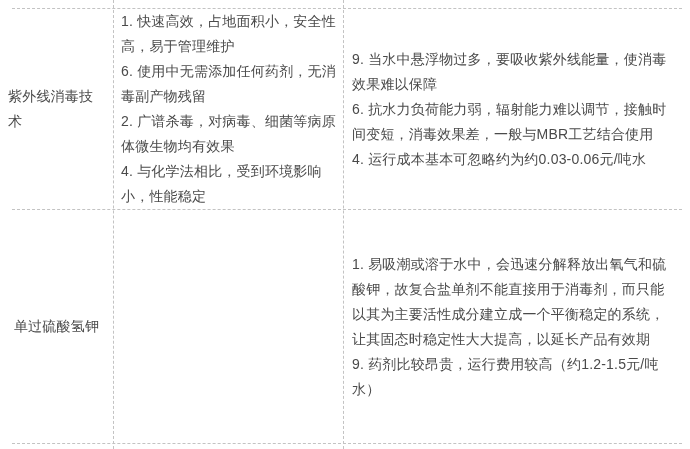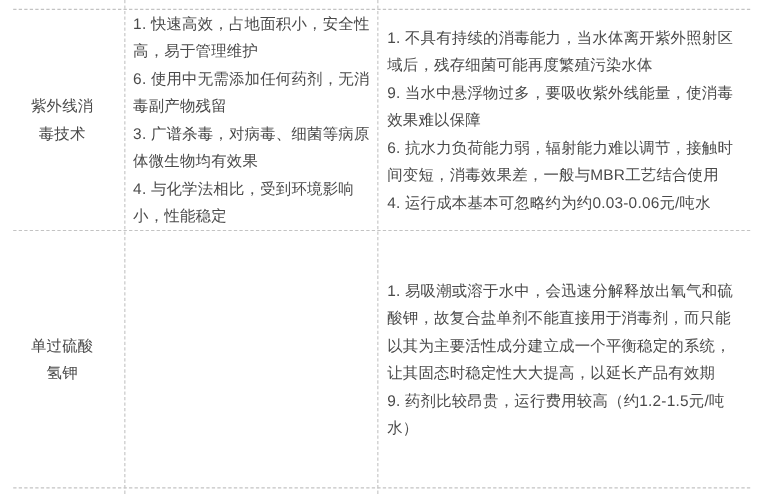--- a/index.html
+++ b/index.html
@@ -44,22 +44,21 @@
     font-size: 14px;
     line-height: 25px;
     letter-spacing: 0.2px;
   }
   .cell p {
     margin: 0;
     padding: 0;
   }
   .name-cell {
     align-items: center;
-    text-align: center;
-    padding: 0 22px;
+    padding: 0 8px;
     box-sizing: border-box;
   }
   .row1 { top: 9px;  height: 200px; }
   .row2 { top: 210px; height: 233px; }
   .col-name { left: 0;    width: 113px; }
   .col-adv  { left: 121px; width: 215px; align-items: center; }
   .col-dis  { left: 352px; width: 322px; }
 </style>
 </head>
 <body>
@@ -72,26 +71,25 @@
   <div class="hline" style="top:209px"></div>
   <div class="hline" style="top:443px"></div>
 
   <div class="cell name-cell row1 col-name">
     <p>紫外线消毒技术</p>
   </div>
 
   <div class="cell row1 col-adv">
     <p>1. 快速高效，占地面积小，安全性高，易于管理维护</p>
     <p>6. 使用中无需添加任何药剂，无消毒副产物残留</p>
-    <p>3. 广谱杀毒，对病毒、细菌等病原体微生物均有效果</p>
+    <p>2. 广谱杀毒，对病毒、细菌等病原体微生物均有效果</p>
     <p>4. 与化学法相比，受到环境影响小，性能稳定</p>
   </div>
 
   <div class="cell row1 col-dis">
-    <p>1. 不具有持续的消毒能力，当水体离开紫外照射区域后，残存细菌可能再度繁殖污染水体</p>
     <p>9. 当水中悬浮物过多，要吸收紫外线能量，使消毒效果难以保障</p>
     <p>6. 抗水力负荷能力弱，辐射能力难以调节，接触时间变短，消毒效果差，一般与MBR工艺结合使用</p>
     <p>4. 运行成本基本可忽略约为约0.03-0.06元/吨水</p>
   </div>
 
   <div class="cell name-cell row2 col-name">
     <p>单过硫酸氢钾</p>
   </div>
 
 

